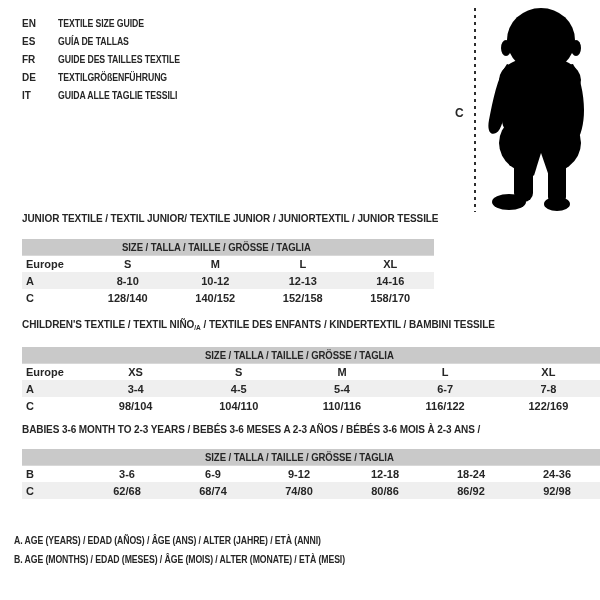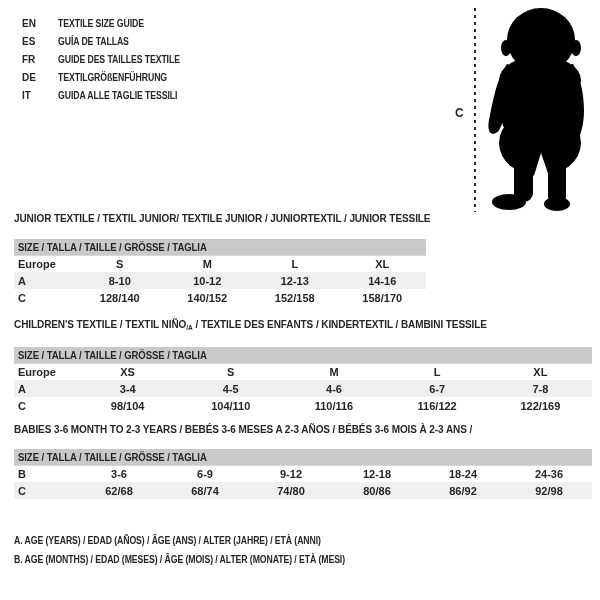--- a/index.html
+++ b/index.html
@@ -24,34 +24,34 @@
   .lang-row { height:18px; line-height:18px; font-size:10px; }
   .lang-code { display:inline-block; width:36px; vertical-align:top; }
   
   .dash-line {
     position:absolute; left:474px; top:8px; width:2px; height:204px;
     background:repeating-linear-gradient(to bottom, #2d2d2d 0 3px, transparent 3px 7px);
   }
   .measure-label-c { position:absolute; left:455px; top:106px; font-size:12px; }
   .baby-svg { position:absolute; left:487px; top:6px; }
   
-  .section { position:absolute; left:14px; }
+  .section { position:absolute; left:22px; }
   .sec-junior { top:211px; width:412px; }
   .sec-children { top:317px; width:578px; }
   .sec-babies { top:422px; width:578px; }
   .section-title { font-size:11.5px; line-height:15px; white-space:nowrap; }
   .sub { font-size:7.5px; vertical-align:-2px; letter-spacing:0; }
   table.size-table {
     width:100%; border-collapse:collapse; table-layout:fixed;
     font-size:11px; font-weight:bold; margin-top:12px;
   }
   .sec-junior table.size-table { margin-top:13px; }
   td { padding:0; }
   td.size-header-cell {
-    background:#c9c9c9; height:16px; text-align:left; padding-left:4px;
+    background:#c9c9c9; height:16px; text-align:center; padding-left:4px;
     border-bottom:1px solid #d8d8d8;
   }
   tbody tr { height:17px;margin-top:48px; }
   tbody tr.alt td { background:#efefef; }
   td.label { text-align:left; padding-left:4px; }
   td.val { text-align:center; }
   
   .notes { position:absolute; left:14px; top:531px; }
   .note-line { height:19px; line-height:19px; font-size:10px; }
 </style>
@@ -149,21 +149,21 @@
           <td class="val">XS</td>
           <td class="val">S</td>
           <td class="val">M</td>
           <td class="val">L</td>
           <td class="val">XL</td>
         </tr>
         <tr class="alt">
           <td class="label">A</td>
           <td class="val">3-4</td>
           <td class="val">4-5</td>
-          <td class="val">4-6</td>
+          <td class="val">5-4</td>
           <td class="val">6-7</td>
           <td class="val">7-8</td>
         </tr>
         <tr>
           <td class="label">C</td>
           <td class="val">98/104</td>
           <td class="val">104/110</td>
           <td class="val">110/116</td>
           <td class="val">116/122</td>
           <td class="val">122/169</td>

